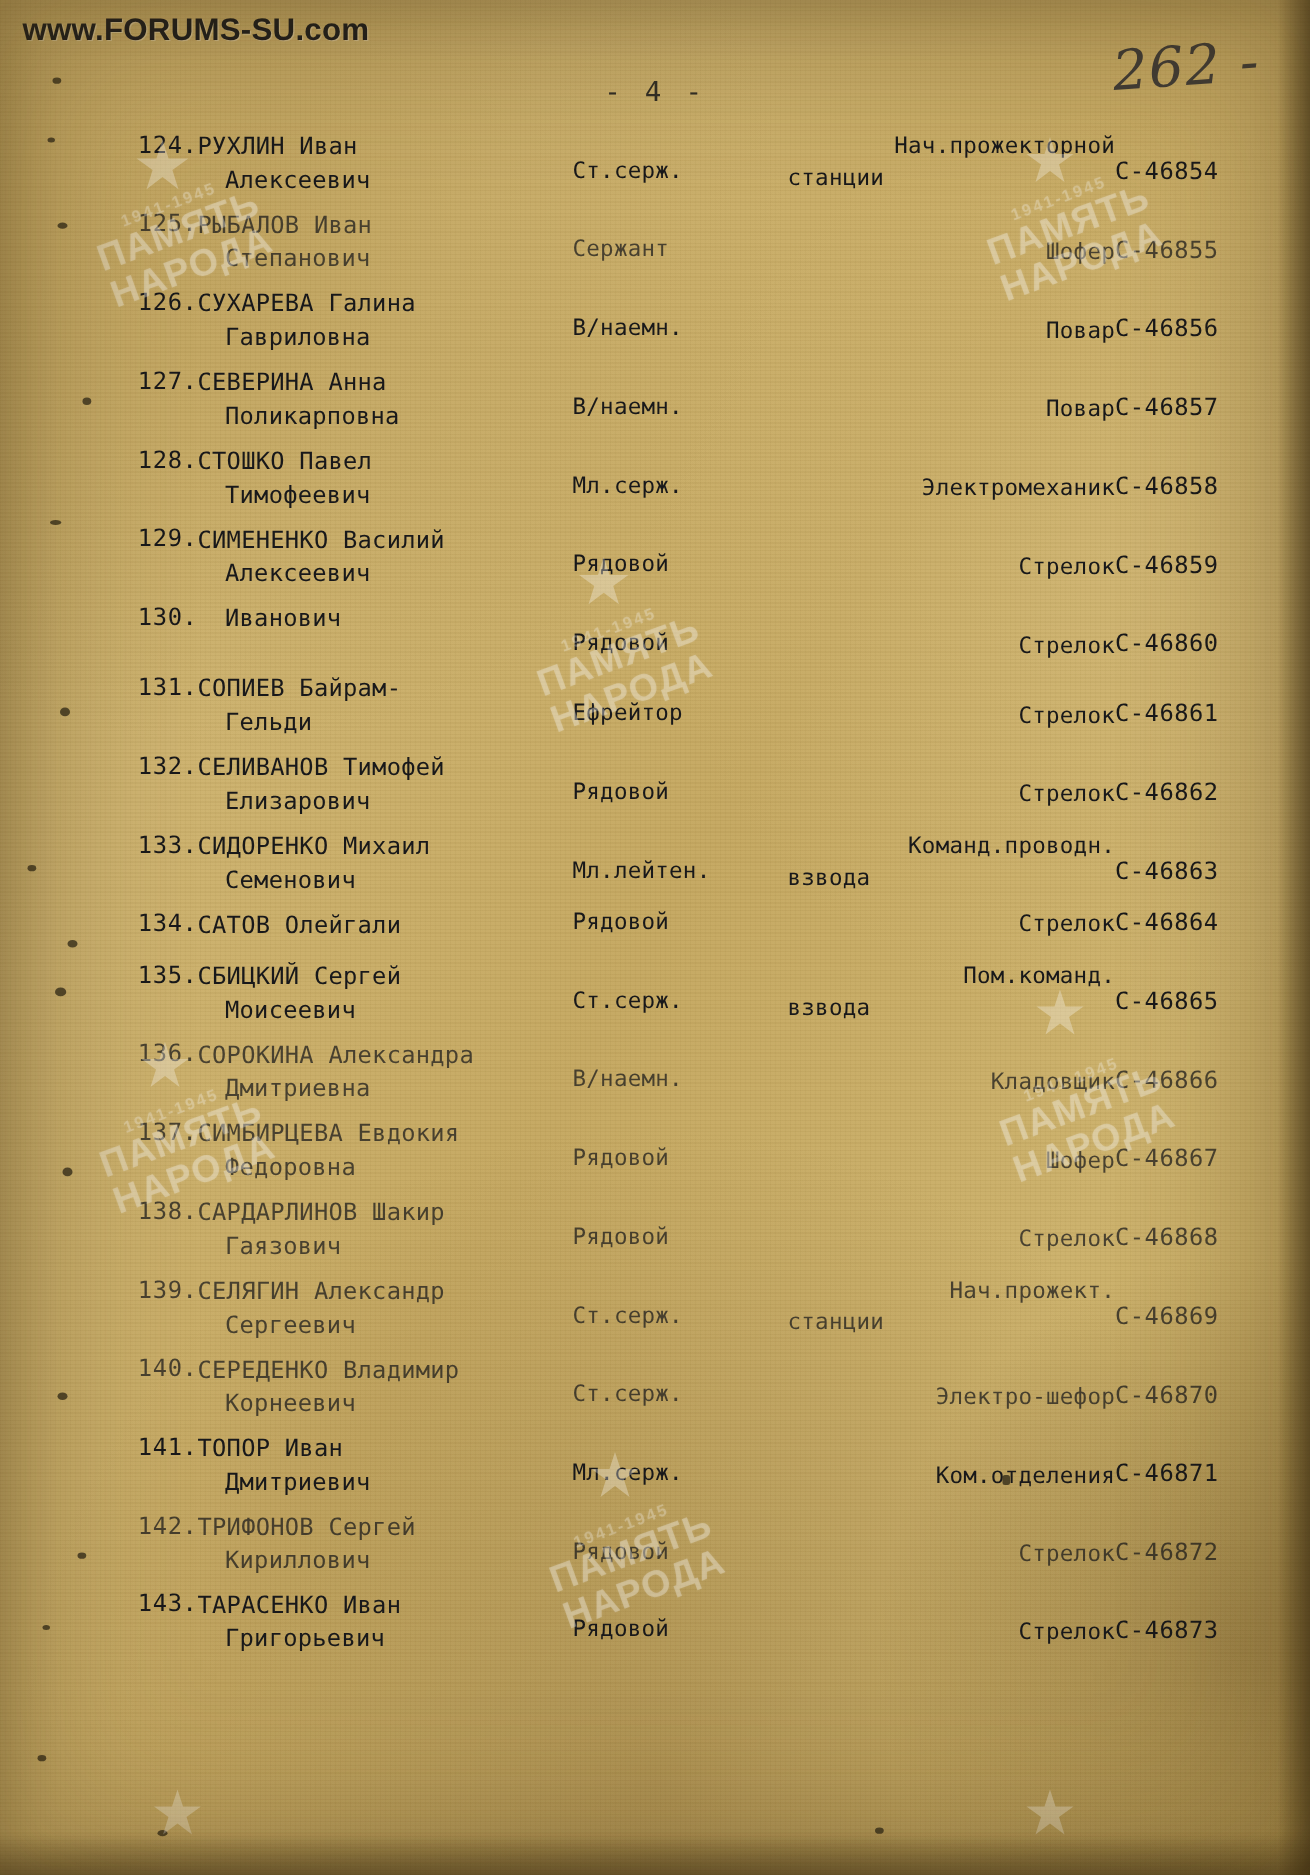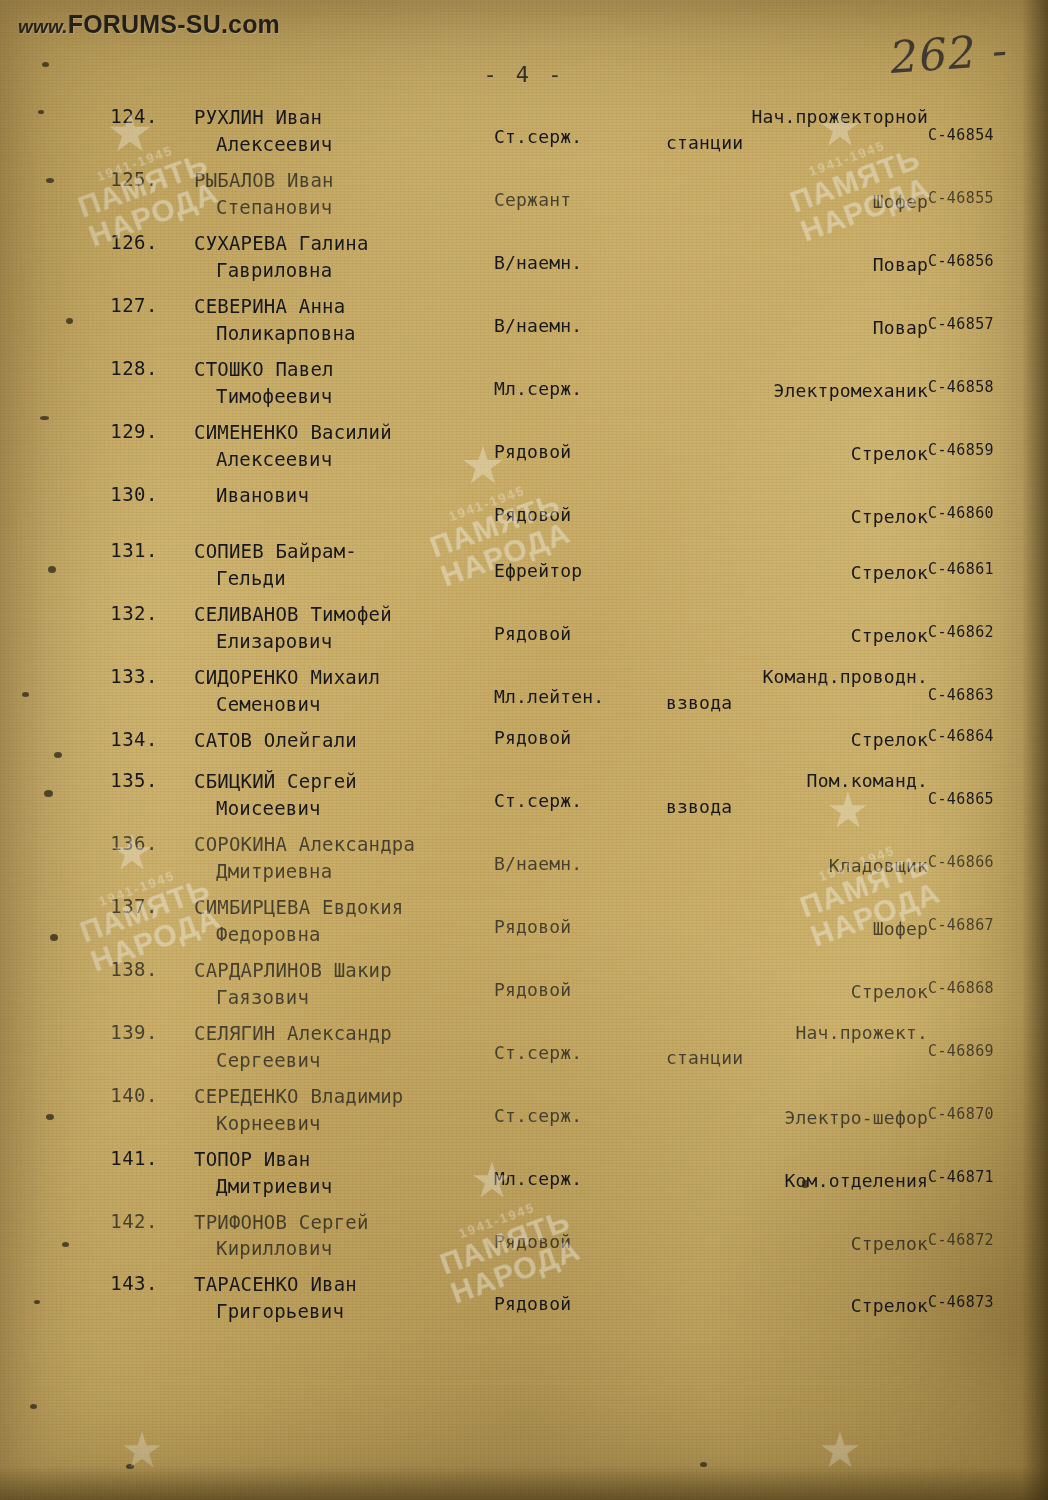--- a/index.html
+++ b/index.html
@@ -60,21 +60,21 @@
     top: 10px;
     left: 18px;
     font-family: "Liberation Sans", sans-serif;
     font-weight: bold;
     font-size: 25px;
     letter-spacing: 0.2px;
     color: #1d1d1d;
     text-shadow: 1px 1px 0 rgba(255,255,255,0.25);
     white-space: nowrap;
   }
-  .site-banner .www { font-size: 19px; font-style: italic; }
+  .site-banner .www { font-size: 25px; }
   .site-banner .dom { font-size: 25px; }
 
   
   .page-number {
     position: absolute;
     top: 28px;
     right: 40px;
     font-family: "DejaVu Serif", serif;
     font-size: 44px;
     font-style: italic;
@@ -119,40 +119,39 @@
     padding-top: 1px;
     flex: 0 0 62px;
     text-align: right;
   }
   .c-name {
     width: 300px;
     flex: 0 0 300px;
     font-size: 19px;
     line-height: 1.42;
     letter-spacing: 0.2px;
-    margin-left: 36px;
   }
   .c-rank {
     width: 172px;
     flex: 0 0 172px;
     font-size: 18px;
     letter-spacing: 0.2px;
     padding-top: 22px;
   }
   .c-role {
     width: 262px;
     flex: 0 0 262px;
     font-size: 18px;
     line-height: 1.42;
     letter-spacing: 0.2px;
   }
   .c-code {
     width: 118px;
     flex: 0 0 118px;
-    font-size: 15px;
+    font-size: 19px;
     letter-spacing: 0.4px;
     text-align: left;
     padding-top: 22px;
   }
   
   .row.two-line .c-rank,
   .row.two-line .c-code { padding-top: 22px; }
   .row.one-line-role .c-role { padding-top: 22px; }
   .name-l1 { display: block; }
   .name-l2 { display: block; padding-left: 22px; }

